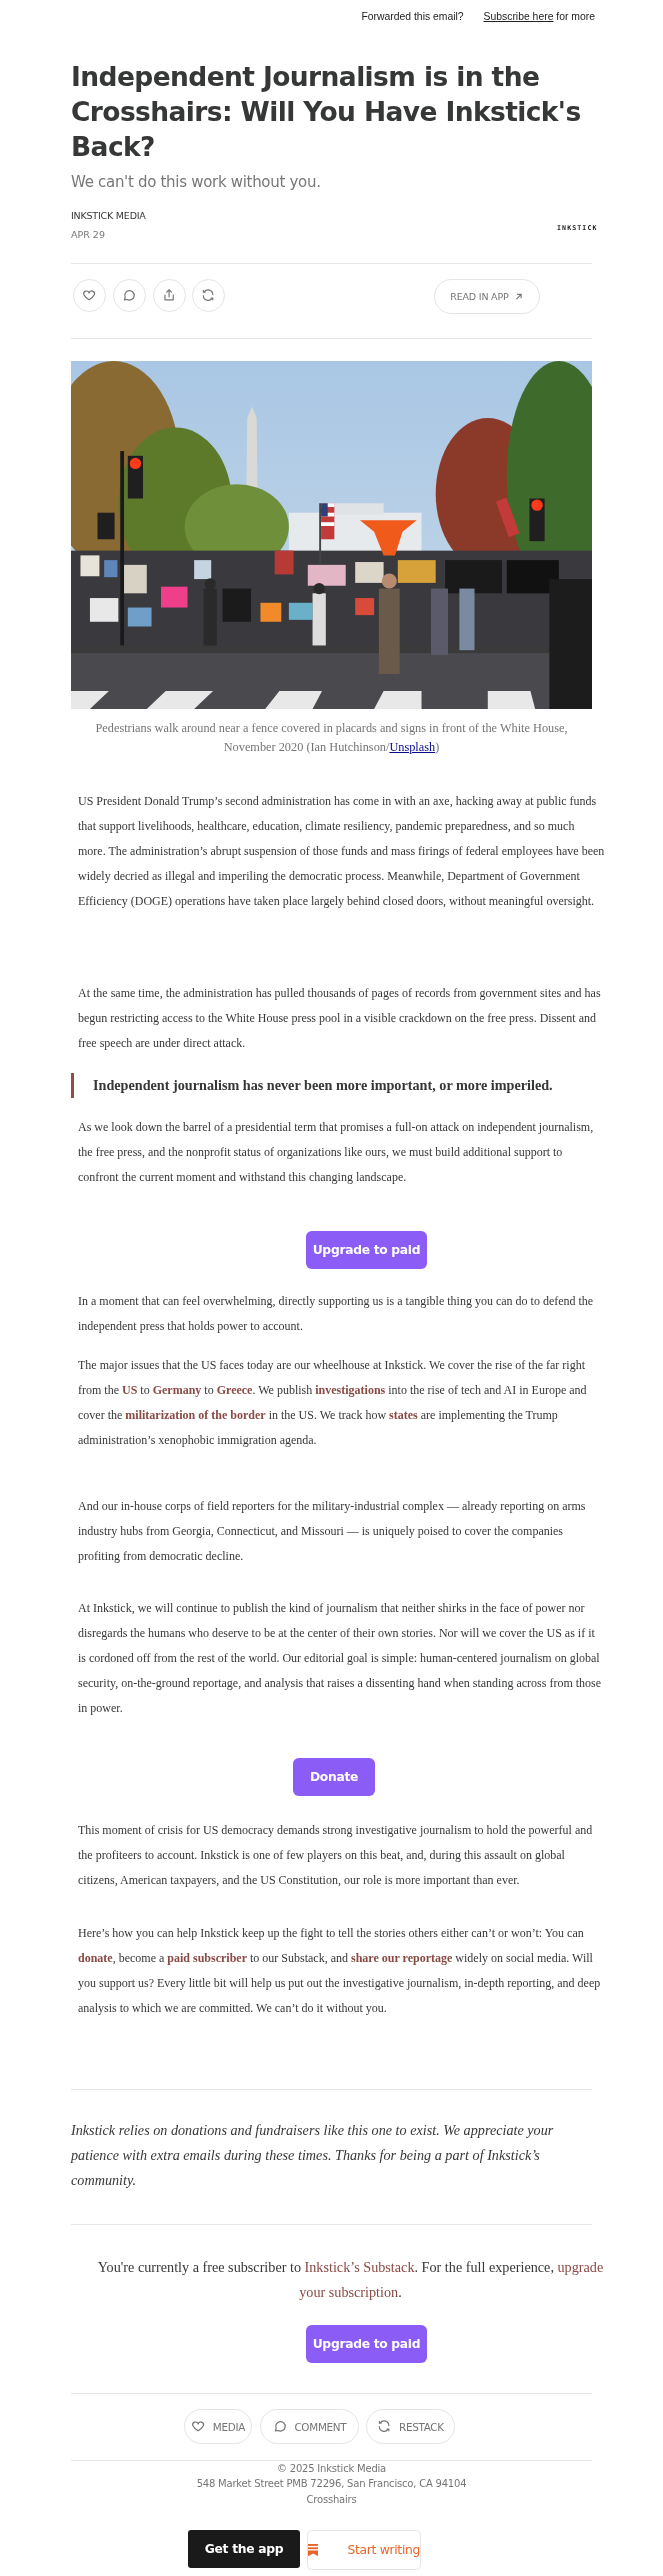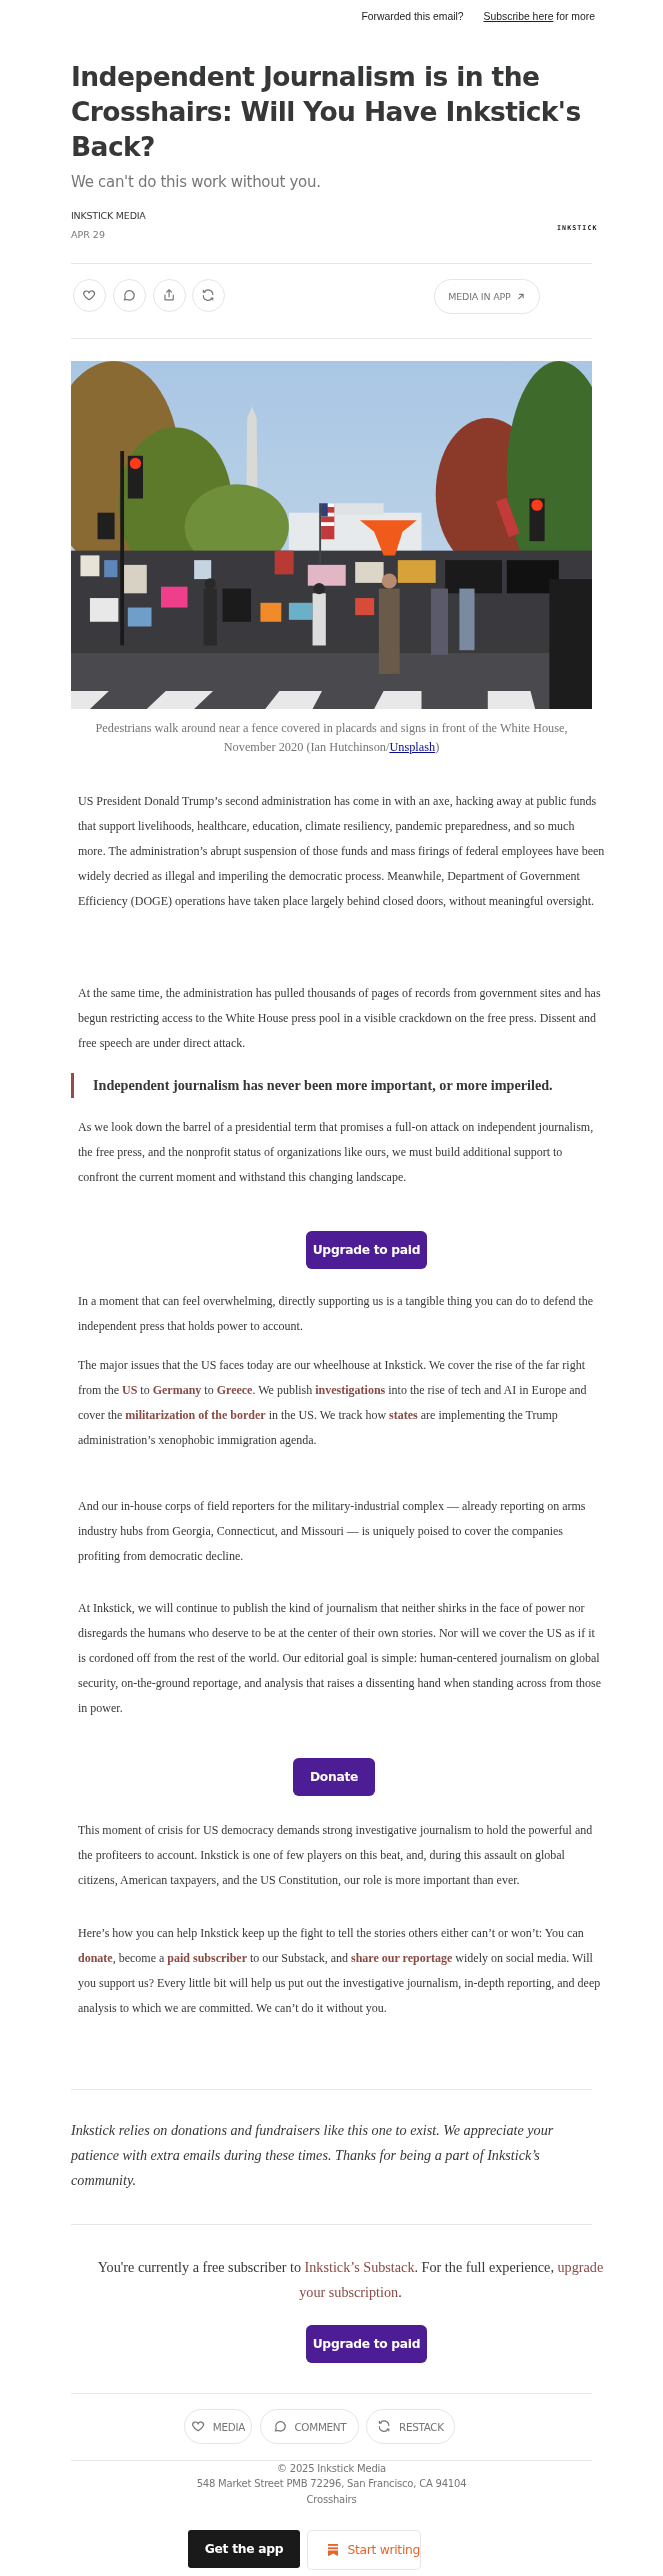--- a/index.html
+++ b/index.html
@@ -79,21 +79,21 @@
 
   .pull {
     position: absolute; top: 1073px; left: 71px; width: 527px; height: 25px;
     border-left: 3.8px solid #944c46;
     padding-left: 19px;
     font-size: 14.2px; font-weight: bold; line-height: 25px; color: #363737;
   }
 
   .btn-accent {
     position: absolute; height: 38px;
-    background: #4c1d95; color: #fff; border-radius: 5.7px;
+    background: #8b5cf6; color: #fff; border-radius: 5.7px;
     display: flex; align-items: center; justify-content: center;
     font-family: "DejaVu Sans", sans-serif; font-weight: bold; font-size: 12.3px;
     letter-spacing: -0.3px; cursor: pointer;
   }
 
   .footnote {
     position: absolute; top: 2118px; left: 71px; width: 527px;
     font-size: 14.2px; line-height: 25px; font-style: italic; color: #363737;
   }
   .sub-note {
@@ -119,21 +119,21 @@
   .get-app {
     position: absolute; top: 2530px; left: 188px; width: 112px; height: 38px;
     background: #1a1a1a; color: #fff; border-radius: 3px;
     display: flex; align-items: center; justify-content: center;
     font-family: "DejaVu Sans", sans-serif; font-size: 12.3px; font-weight: bold;
     letter-spacing: -0.3px; cursor: pointer;
   }
   .start-writing {
     position: absolute; top: 2530px; left: 307px; width: 114px; height: 40px;
     background: #fff; color: #e8652b; border-radius: 4.7px; border: 0.9px solid #e5e5e5;
-    display: flex; align-items: center; justify-content: flex-end; gap: 9.5px;
+    display: flex; align-items: center; justify-content: space-between; gap: 9.5px;
     font-family: "DejaVu Sans", sans-serif; font-size: 12.3px;
     letter-spacing: -0.3px; cursor: pointer;
   }
 </style>
 </head>
 <body>
 
 <div class="forwarded">
   <span>Forwarded this email?</span>
   <a href="#">Subscribe here</a>
@@ -162,21 +162,21 @@
   <svg viewBox="0 0 24 24" fill="none" stroke="currentColor" stroke-width="2" stroke-linecap="round" stroke-linejoin="round">
       <path d="M12 15V3M8 7l4-4 4 4M5 12v8h14v-8"></path>
     </svg>
 </div>
 <div class="icon-btn" style="left:192px">
   <svg viewBox="0 0 24 24" fill="none" stroke="currentColor" stroke-width="2" stroke-linecap="round" stroke-linejoin="round">
       <path d="M20 11a8 8 0 0 0-14.5-4.5M4 4v3h3M4 13a8 8 0 0 0 14.5 4.5M20 20v-3h-3"></path>
     </svg>
 </div>
 <div class="read-app">
-  <span>MEDIA IN APP</span>
+  <span>READ IN APP</span>
   <svg viewBox="0 0 12 12" fill="none" stroke="currentColor" stroke-width="1.4">
       <path d="M3 9l6-6M4 3h5v5"></path>
     </svg>
 </div>
 
 <div class="hr" style="top:338px"></div>
 
 <div class="hero">
   <svg width="521" height="348" viewBox="0 0 550 367" preserveAspectRatio="none">
     <defs>

